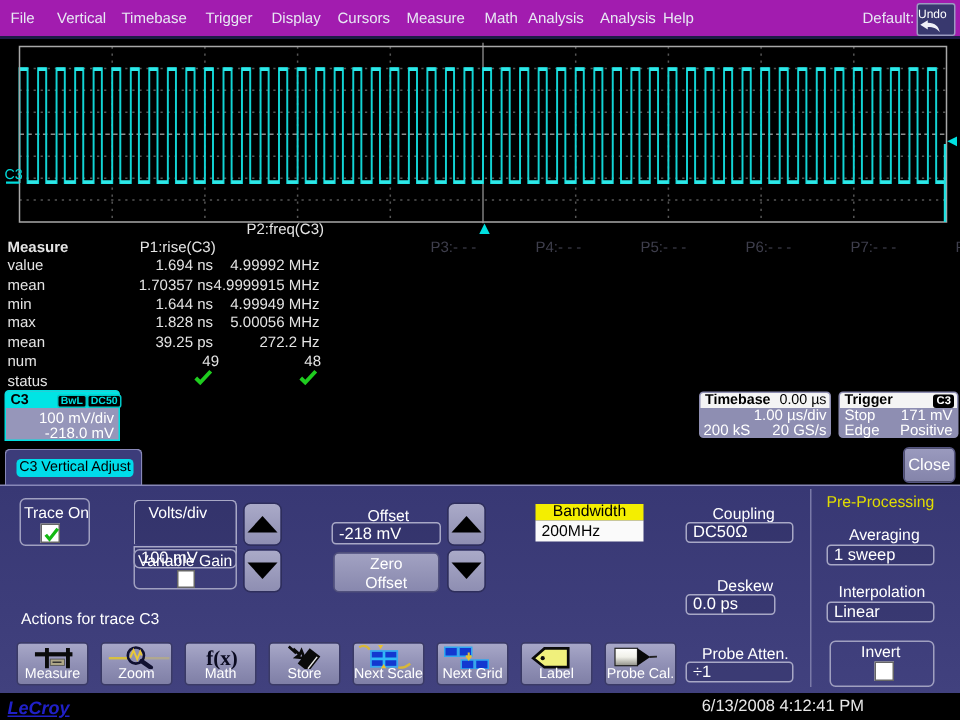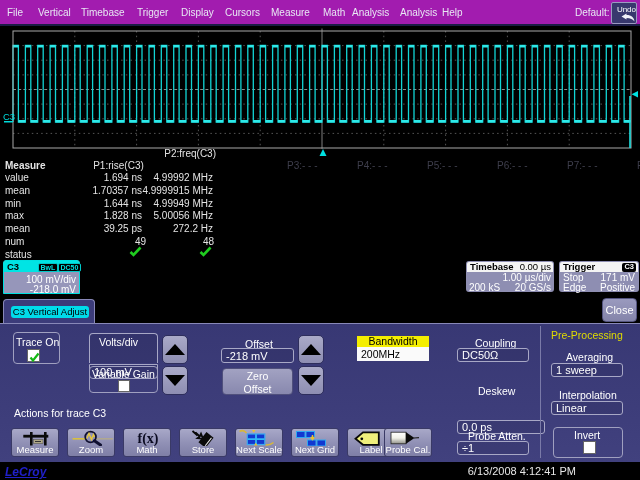--- a/index.html
+++ b/index.html
@@ -1,21 +1,21 @@
 <!DOCTYPE html>
 <html><head><meta charset="utf-8">
 <style>
 *{margin:0;padding:0;box-sizing:border-box;}
 html,body{width:640px;height:480px;overflow:hidden;background:#000;}
 body{font-family:"Liberation Sans",sans-serif;position:relative;}
 .abs{position:absolute;}
 
 #menubar{left:0;top:0;width:640px;height:26px;background:#a21caf;border-bottom:2px solid #1c1c46;}
 .mi{position:absolute;top:7px;color:#e8e8f4;font-size:10px;}
-#undo{position:absolute;right:3px;top:2px;width:26px;height:22px;background:#38386e;border:1px solid #9a9ac0;border-radius:2px;color:#fff;font-size:8px;text-align:right;line-height:9px;padding-top:2px;margin-left:32px;}
+#undo{position:absolute;right:3px;top:2px;width:26px;height:22px;background:#38386e;border:1px solid #9a9ac0;border-radius:2px;color:#fff;font-size:8px;text-align:left;line-height:9px;padding-top:2px;margin-left:32px;}
 
 #screen{left:0;top:28px;width:640px;height:437px;background:#000;}
 
 .mtxt{position:absolute;color:#e4e4e4;font-size:10px;white-space:pre;}
 .mdim{color:#3e3e4c;margin-left:32px;}
 .rval{text-align:right;}
 
 #c3box{left:3px;top:260px;width:77px;height:34px;border:1px solid #00e0e0;border-radius:3px 3px 0 0;background:#9696ba;}
 #c3hdr{position:absolute;left:0;top:0;width:100%;height:11px;background:#00e4e4;border-radius:2px 2px 0 0;}
 .badge{position:absolute;height:9px;background:#000;color:#00e0e0;font-size:7px;line-height:8.5px;border-radius:2px;padding:0 1.5px;font-weight:bold;border:0.5px solid #00c8c8;}
@@ -182,21 +182,21 @@
     <div class="tri" style="left:2px;top:8px;border-left:10px solid transparent;border-right:10px solid transparent;border-bottom:11px solid #000"></div>
   </div>
 <div class="arrowbtn" style="left:298px;top:366px">
     <div class="tri" style="left:2px;top:8px;border-left:10px solid transparent;border-right:10px solid transparent;border-top:11px solid #000"></div>
   </div>
 <div class="abs" id="bwlbl">Bandwidth</div>
 <div class="abs" id="bwfld">200MHz</div>
 <div class="lbl" style="left:475px;top:337px">Coupling</div>
 <div class="fld" style="left:457px;top:348px;width:72px;height:14px;line-height:13px">DC50Ω</div>
 <div class="lbl" style="left:478px;top:385px">Deskew</div>
-<div class="fld" style="left:457px;top:420px;width:88px;height:14px;line-height:13px">0.0 ps</div>
+<div class="fld" style="left:457px;top:396px;width:60px;height:14px;line-height:13px">0.0 ps</div>
 <div class="lbl" style="left:468px;top:430px">Probe Atten.</div>
 <div class="fld" style="left:457px;top:441px;width:72px;height:14px;line-height:13px">÷1</div>
 <div class="abs" style="left:540px;top:326px;width:1px;height:132px;background:#7a7aa8"></div>
 <div class="ylbl" style="left:551px;top:329px">Pre-Processing</div>
 <div class="lbl" style="left:566px;top:351px">Averaging</div>
 <div class="fld" style="left:551px;top:363px;width:72px;height:14px;line-height:13px">1 sweep</div>
 <div class="lbl" style="left:559px;top:389px">Interpolation</div>
 <div class="fld" style="left:551px;top:401px;width:72px;height:14px;line-height:13px">Linear</div>
 <div class="grp" style="left:553px;top:427px;width:70px;height:31px"></div>
 <div class="lbl" style="left:574px;top:429px">Invert</div>
@@ -260,21 +260,21 @@
       </svg></div>
     <div class="cap">Next Grid</div>
   </div>
 <div class="abtn" style="left:347px">
     <div class="aicon"><svg width="48" height="17" viewBox="0 0 48 17">
         <path d="M7.5 9.8 L15 3.3 L30.8 3.3 L30.8 15.8 L15 15.8 Z" fill="#f0f07c" stroke="#0a0a0a" stroke-width="1.8"></path>
         <circle cx="13.8" cy="9.8" r="1.4" fill="#0a0a0a"></circle>
       </svg></div>
     <div class="cap">Label</div>
   </div>
-<div class="abtn" style="left:384px">
+<div class="abtn" style="left:403px">
     <div class="aicon"><svg width="48" height="17" viewBox="0 0 48 17">
         <defs>
           <linearGradient id="pg" x1="0" y1="0" x2="0" y2="1">
             <stop offset="0" stop-color="#ffffff"></stop>
             <stop offset="0.5" stop-color="#f0f0e8"></stop>
             <stop offset="1" stop-color="#909088"></stop>
           </linearGradient>
         </defs>
         <rect x="6" y="3.2" width="15" height="11.6" fill="url(#pg)" stroke="#222" stroke-width="0.8"></rect>
         <path d="M21 3.2 L29.5 9 L21 14.8 Z" fill="#0a0a0a"></path>

